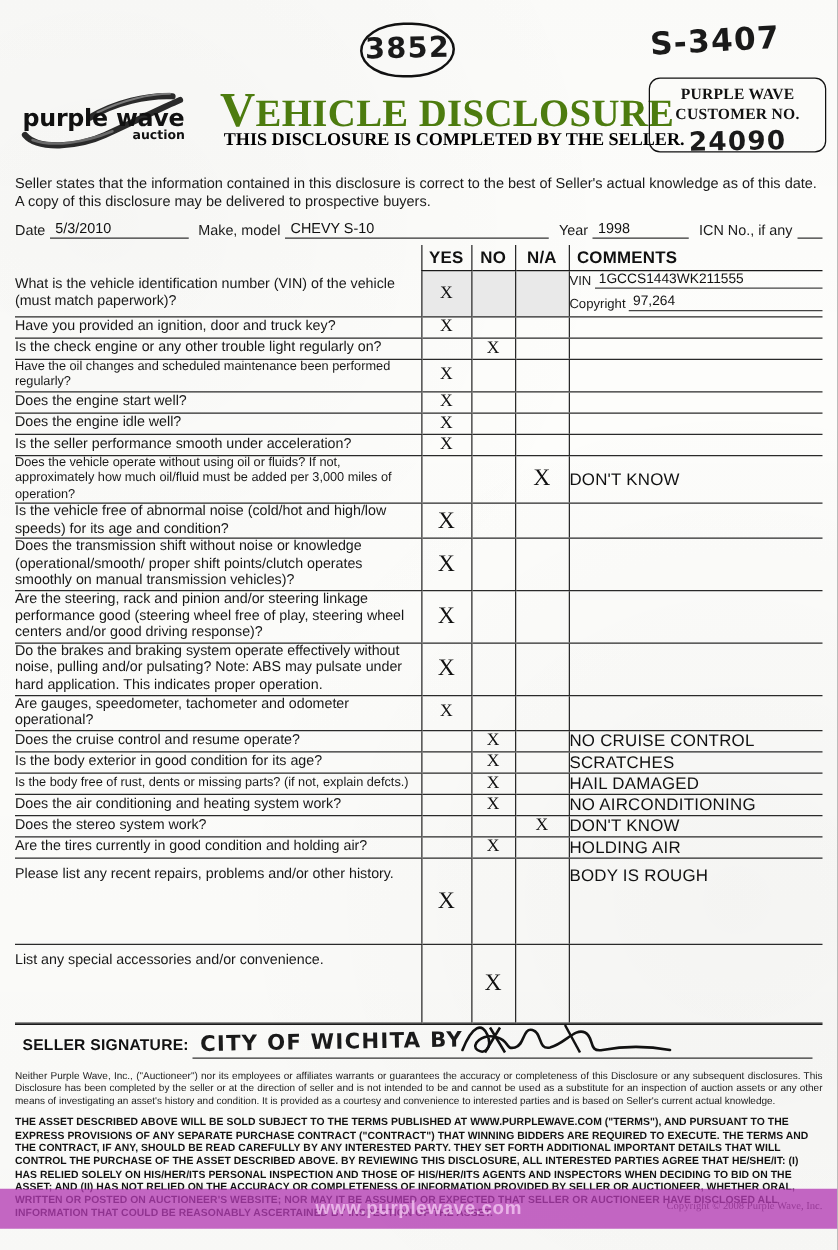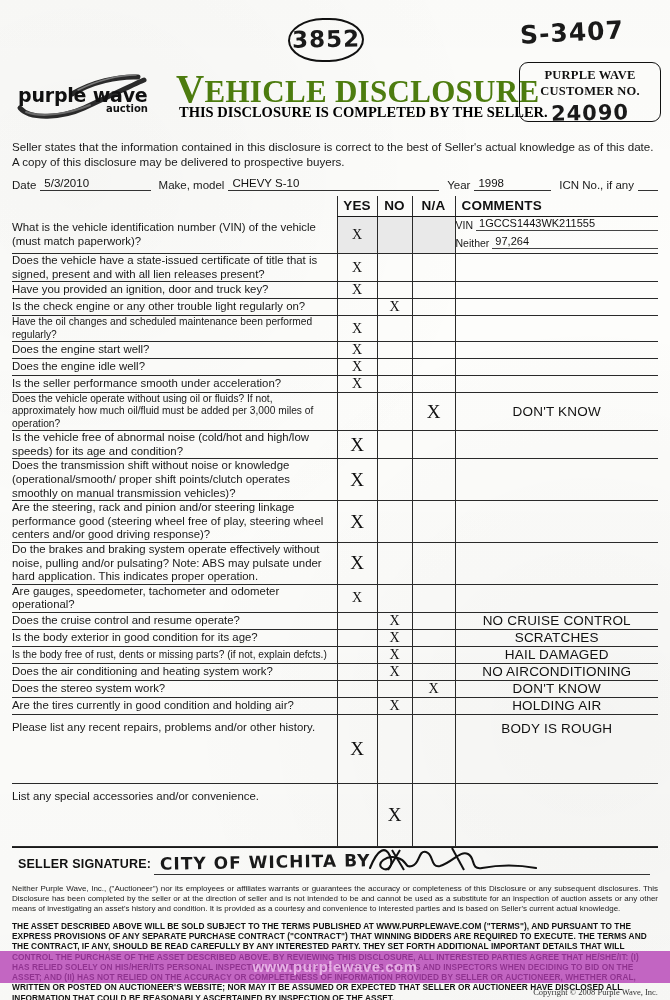--- a/index.html
+++ b/index.html
@@ -201,21 +201,21 @@
   .q.sm { font-size: 10.2px; line-height: 12.4px; }
 
   .mark {
     text-align: center;
     font-family: "Liberation Serif", serif;
     font-size: 14px;
     color: #111;
   }
   .mark.big { font-size: 19px; }
   .cmt {
-    text-align: center;
+    text-align: left;
     padding-right: 10px;
     font-size: 13.5px;
     font-family: "Liberation Sans", sans-serif;
     color: #111;
     letter-spacing: 0.2px;
   }
 
   
   .vincell { padding: 4px 8px 4px 8px; }
   .vinline {
@@ -398,35 +398,28 @@
         <td class="mark vline shade"></td>
         <td class="mark vline shade"></td>
         <td class="vline vincell">
           <div class="vinline">
             <span class="lab">VIN</span>
             <span class="ul">
               <span>1GCCS1443WK211555</span>
             </span>
           </div>
           <div class="vinline">
-            <span class="lab">Neither</span>
+            <span class="lab">Copyright</span>
             <span class="ul">
               <span>97,264</span>
             </span>
           </div>
         </td>
       </tr>
 
-      <tr>
-        <td class="q">Does the vehicle have a state-issued certificate of title that is signed, present and with all lien releases present?</td>
-        <td class="mark vline">X</td>
-        <td class="mark vline"></td>
-        <td class="mark vline"></td>
-        <td class="cmt vline"></td>
-      </tr>
 
       <tr>
         <td class="q">Have you provided an ignition, door and truck key?</td>
         <td class="mark vline">X</td>
         <td class="mark vline"></td>
         <td class="mark vline"></td>
         <td class="cmt vline"></td>
       </tr>
 
       <tr>

